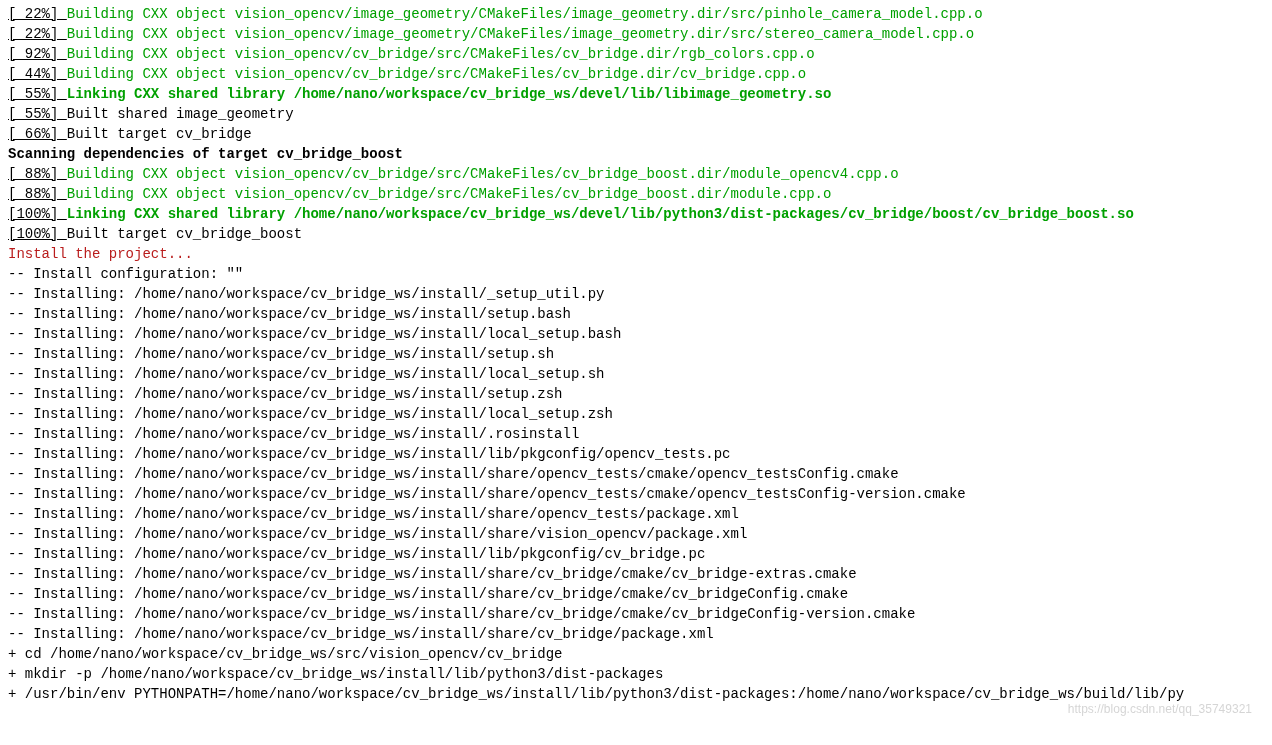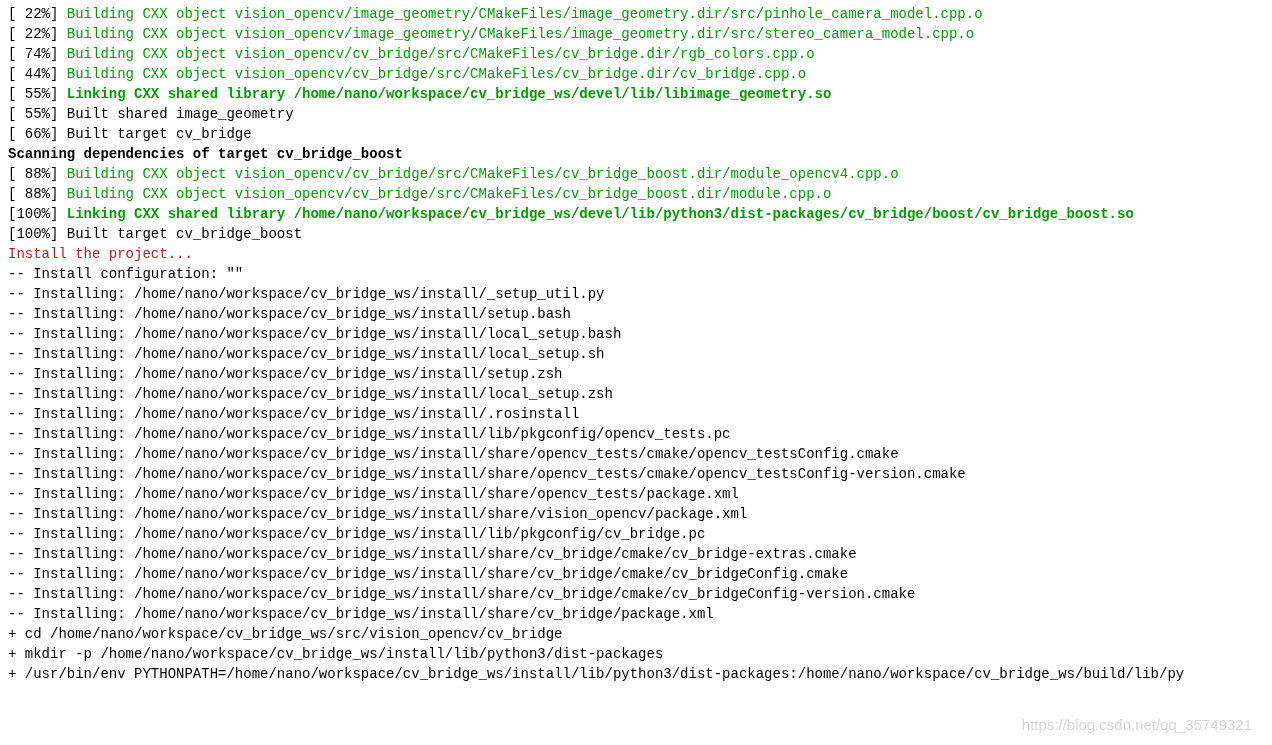--- a/index.html
+++ b/index.html
@@ -7,57 +7,58 @@
     padding: 4px 8px;
     font-family: "Consolas", "Courier New", monospace;
     font-size: 14px;
     line-height: 20px;
     background: #ffffff;
     color: #000000;
     white-space: nowrap;
     overflow: hidden;
   }
   .line { display: block; }
-  .pct-bracket { color: #000; }
+  .pct-bracket { color: #000; text-decoration: underline; }
   .green { color: #00a000; }
   .green-bold { color: #00a000; font-weight: bold; }
   .magenta-bold { color: #000000; font-weight: bold; }
   .cyan { color: #b91c1c; }
   .black { color: #000; }
   .watermark {
     position: fixed;
     right: 20px;
-    bottom: 10px;
+    bottom: 26px;
     color: rgba(150,150,150,0.4);
-    font-size: 15px;
+    font-size: 12px;
     font-family: sans-serif;
     pointer-events: none;
   }
 </style>
 </head>
 <body>
 
 <div id="terminal">
     <span class="line"><span class="pct-bracket">[ 22%] </span><span class="green">Building CXX object vision_opencv/image_geometry/CMakeFiles/image_geometry.dir/src/pinhole_camera_model.cpp.o</span></span>
     <span class="line"><span class="pct-bracket">[ 22%] </span><span class="green">Building CXX object vision_opencv/image_geometry/CMakeFiles/image_geometry.dir/src/stereo_camera_model.cpp.o</span></span>
-    <span class="line"><span class="pct-bracket">[ 74%] </span><span class="green">Building CXX object vision_opencv/cv_bridge/src/CMakeFiles/cv_bridge.dir/rgb_colors.cpp.o</span></span>
+    <span class="line"><span class="pct-bracket">[ 92%] </span><span class="green">Building CXX object vision_opencv/cv_bridge/src/CMakeFiles/cv_bridge.dir/rgb_colors.cpp.o</span></span>
     <span class="line"><span class="pct-bracket">[ 44%] </span><span class="green">Building CXX object vision_opencv/cv_bridge/src/CMakeFiles/cv_bridge.dir/cv_bridge.cpp.o</span></span>
     <span class="line"><span class="pct-bracket">[ 55%] </span><span class="green-bold">Linking CXX shared library /home/nano/workspace/cv_bridge_ws/devel/lib/libimage_geometry.so</span></span>
     <span class="line"><span class="pct-bracket">[ 55%] </span><span class="black">Built shared image_geometry</span></span>
     <span class="line"><span class="pct-bracket">[ 66%] </span><span class="black">Built target cv_bridge</span></span>
     <span class="line magenta-bold">Scanning dependencies of target cv_bridge_boost</span>
     <span class="line"><span class="pct-bracket">[ 88%] </span><span class="green">Building CXX object vision_opencv/cv_bridge/src/CMakeFiles/cv_bridge_boost.dir/module_opencv4.cpp.o</span></span>
     <span class="line"><span class="pct-bracket">[ 88%] </span><span class="green">Building CXX object vision_opencv/cv_bridge/src/CMakeFiles/cv_bridge_boost.dir/module.cpp.o</span></span>
     <span class="line"><span class="pct-bracket">[100%] </span><span class="green-bold">Linking CXX shared library /home/nano/workspace/cv_bridge_ws/devel/lib/python3/dist-packages/cv_bridge/boost/cv_bridge_boost.so</span></span>
     <span class="line"><span class="pct-bracket">[100%] </span><span class="black">Built target cv_bridge_boost</span></span>
     <span class="line cyan">Install the project...</span>
     <span class="line black">-- Install configuration: ""</span>
     <span class="line black">-- Installing: /home/nano/workspace/cv_bridge_ws/install/_setup_util.py</span>
     <span class="line black">-- Installing: /home/nano/workspace/cv_bridge_ws/install/setup.bash</span>
     <span class="line black">-- Installing: /home/nano/workspace/cv_bridge_ws/install/local_setup.bash</span>
+    <span class="line black">-- Installing: /home/nano/workspace/cv_bridge_ws/install/setup.sh</span>
     <span class="line black">-- Installing: /home/nano/workspace/cv_bridge_ws/install/local_setup.sh</span>
     <span class="line black">-- Installing: /home/nano/workspace/cv_bridge_ws/install/setup.zsh</span>
     <span class="line black">-- Installing: /home/nano/workspace/cv_bridge_ws/install/local_setup.zsh</span>
     <span class="line black">-- Installing: /home/nano/workspace/cv_bridge_ws/install/.rosinstall</span>
     <span class="line black">-- Installing: /home/nano/workspace/cv_bridge_ws/install/lib/pkgconfig/opencv_tests.pc</span>
     <span class="line black">-- Installing: /home/nano/workspace/cv_bridge_ws/install/share/opencv_tests/cmake/opencv_testsConfig.cmake</span>
     <span class="line black">-- Installing: /home/nano/workspace/cv_bridge_ws/install/share/opencv_tests/cmake/opencv_testsConfig-version.cmake</span>
     <span class="line black">-- Installing: /home/nano/workspace/cv_bridge_ws/install/share/opencv_tests/package.xml</span>
     <span class="line black">-- Installing: /home/nano/workspace/cv_bridge_ws/install/share/vision_opencv/package.xml</span>
     <span class="line black">-- Installing: /home/nano/workspace/cv_bridge_ws/install/lib/pkgconfig/cv_bridge.pc</span>

